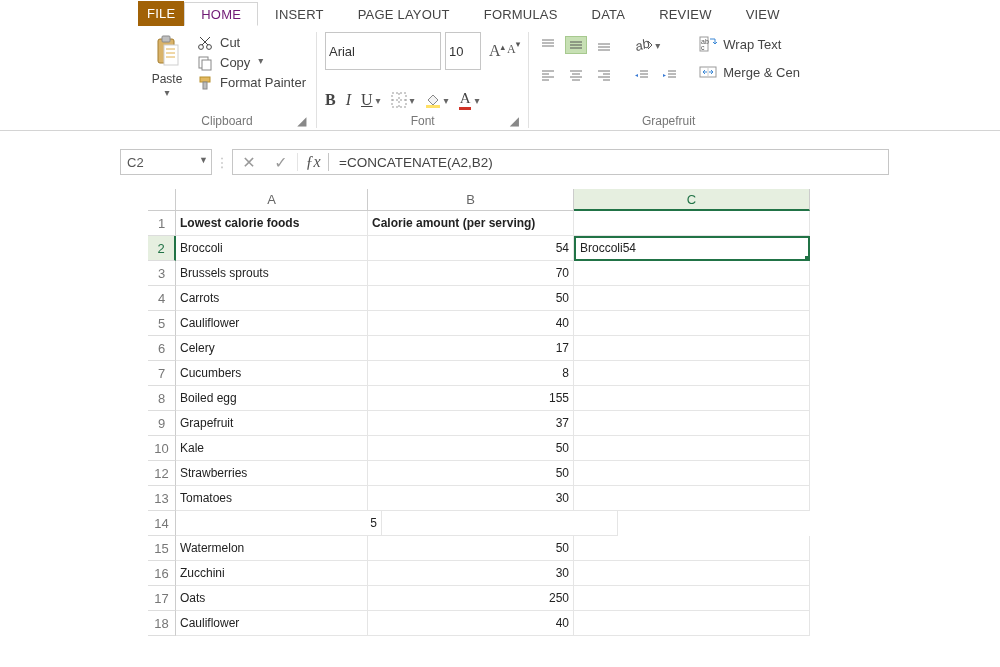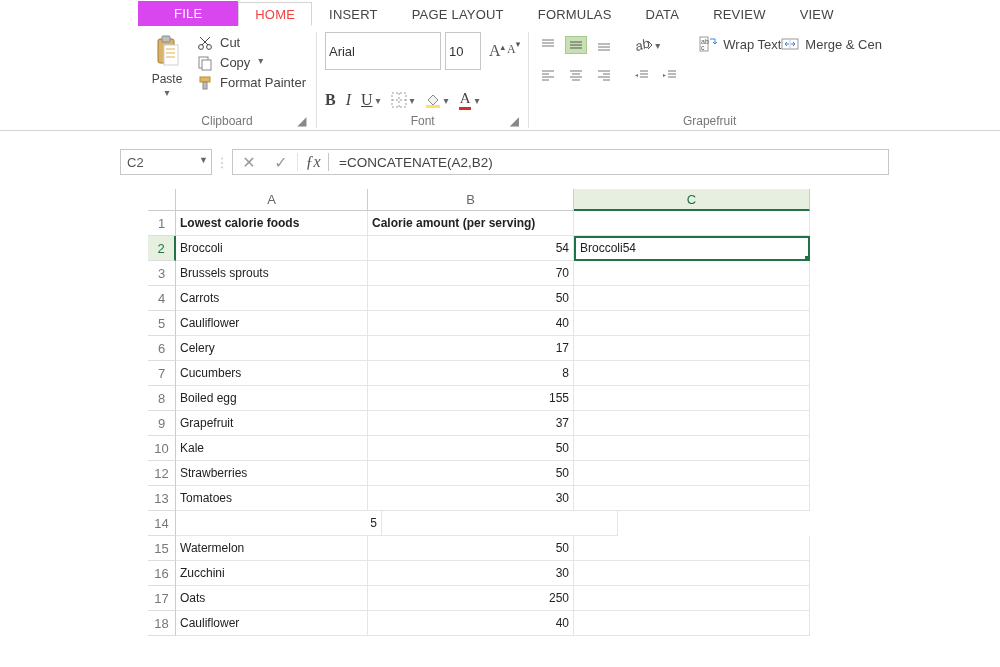--- a/index.html
+++ b/index.html
@@ -22,26 +22,26 @@
   }
   .ribbon-tab {
     padding: 4px 16px 3px;
     font-size: 13px;
     color: #444;
     cursor: pointer;
     border: 1px solid transparent;
     letter-spacing: .2px;
   }
   .ribbon-tab.file {
-    background: #d946ef;
+    background: #a16207;
     color: #fff;
-    padding: 4px 35px;
+    padding: 4px 8px;
   }
   .ribbon-tab.active {
-    color: #ef4444;
+    color: #701a75;
     border: 1px solid #d4d4d4;
     border-bottom: 1px solid #fff;
     background: #fff;
   }
   
   .ribbon-body {
     display:flex;
     padding-left: 138px;
     padding-top: 6px;
     padding-bottom: 2px;
@@ -134,21 +134,21 @@
   .align-row{ display:flex; gap:6px;}
   .align-btn {
     width:22px;height:18px;
     display:flex;align-items:center;justify-content:center;
     cursor:pointer;
     border:1px solid transparent;
   }
   .align-btn.selected{ background:#c7e0b4; border:1px solid #a7c98f;}
   .indent-row{ display:flex; gap:6px;}
 
-  .wrap-col{ display:flex;flex-direction:row; padding-top:4px; margin-left:12px;}
+  .wrap-col{ display:flex;flex-direction:column; gap:12px; padding-top:4px; margin-left:12px;}
   .wrap-item{ display:flex; align-items:center; gap:6px; font-size:13px; cursor:pointer;}
 
   
   .fx-wrap{
     padding-left:96px;
     margin-top:18px;
     margin-left:24px;
   }
   .fx-bar{
     display:flex;

